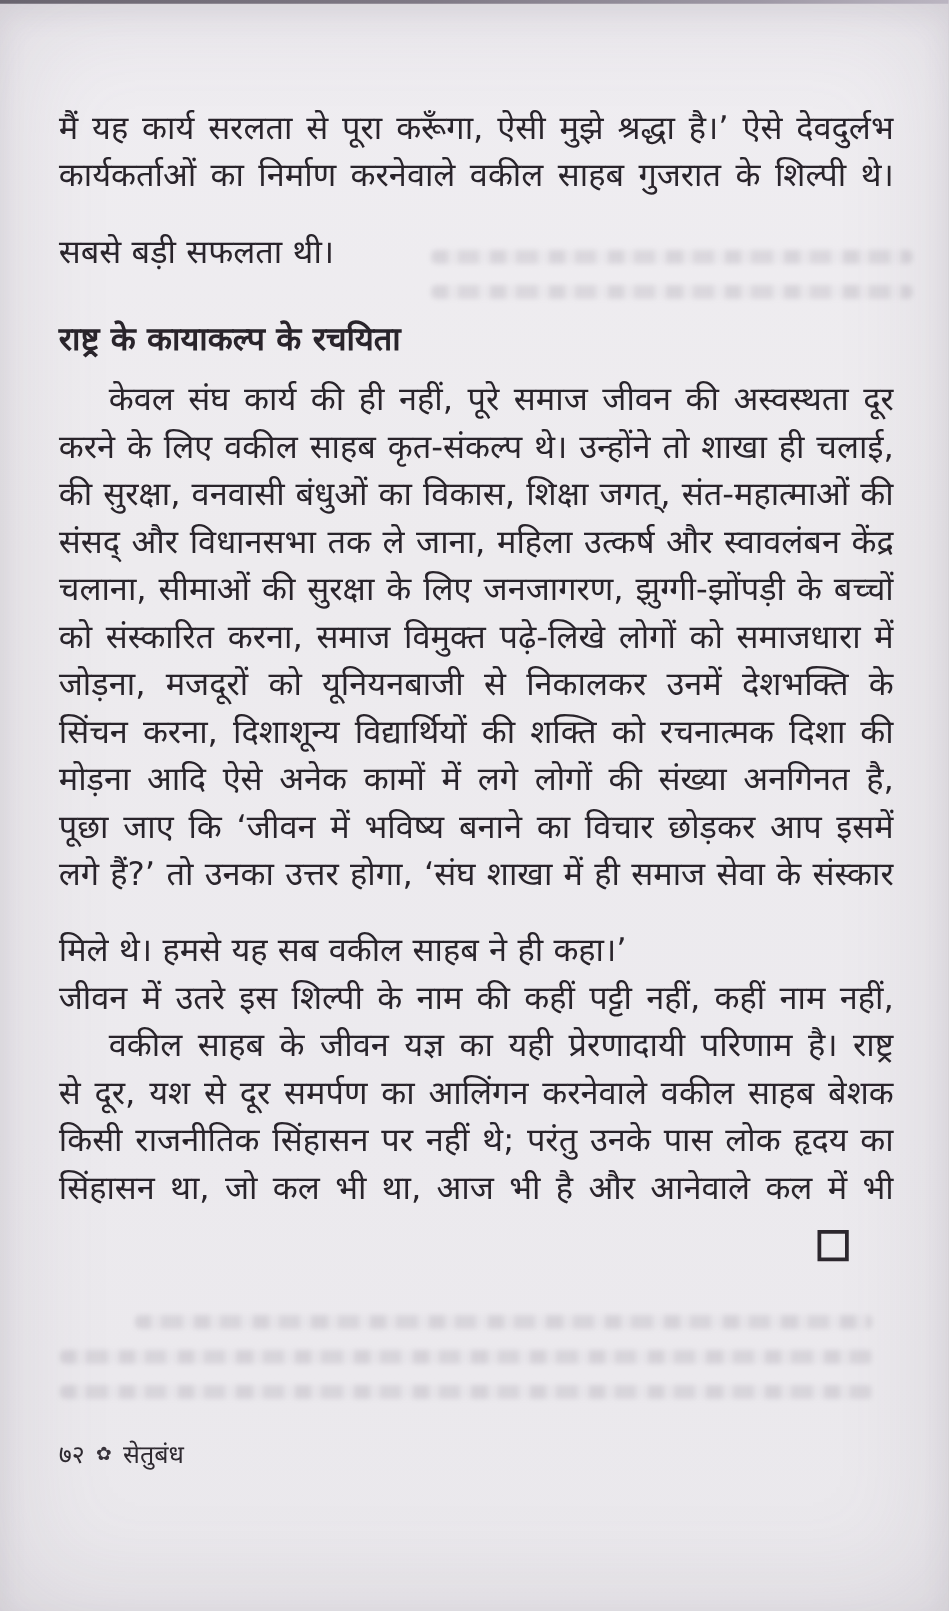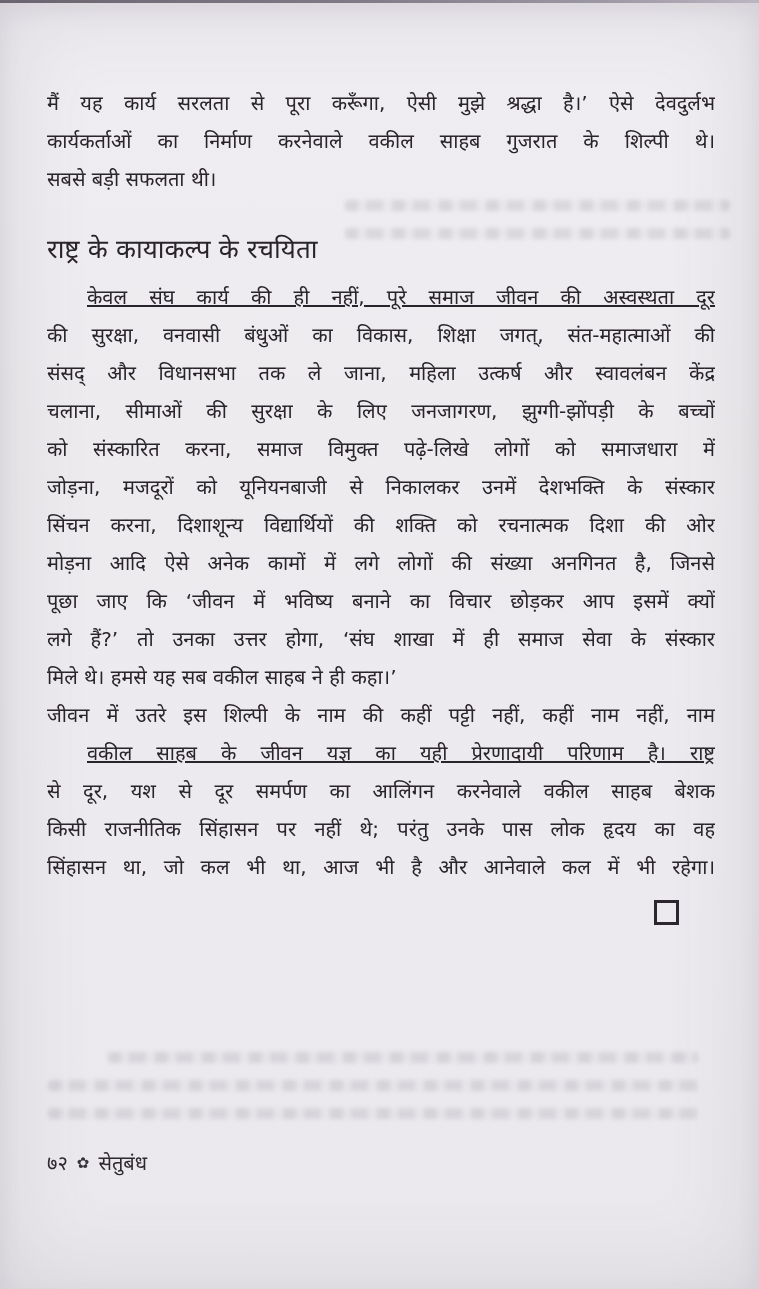--- a/index.html
+++ b/index.html
@@ -28,35 +28,35 @@
   .content {
     position: absolute;
     top: 84px;
     left: 47px;
     width: 668px;
   }
   .para { margin: 0; }
   .line {
     height: 38px;
     line-height: 38px;
-    font-size: 20px;
+    font-size: 26px;
     overflow: hidden;
     text-align: justify;
     text-align-last: justify;
     white-space: normal;
     letter-spacing: 0px;
   }
-  .line.indent { text-indent: 40px; text-decoration: underline; }
-  .line.last-left { text-align-last: left; }
+  .line.indent { text-indent: 40px; }
+  .line.last-left { text-align-last: left; margin-top: 23px; }
   .section-heading {
     margin: 34px 0 12px 0;
     height: 34px;
     line-height: 34px;
     font-size: 26px;
-    font-weight: normal;
+    font-weight: bold;
   }
   .marker-row {
     margin-top: 14px;
     height: 24px;
     display: flex;
     justify-content: flex-end;
   }
   .end-marker {
     width: 19px;
     height: 19px;
@@ -119,20 +119,21 @@
     <div class="para">
         <div class="line">मैं यह कार्य सरलता से पूरा करूँगा, ऐसी मुझे श्रद्धा है।’ ऐसे देवदुर्लभ</div>
         <div class="line">कार्यकर्ताओं का निर्माण करनेवाले वकील साहब गुजरात के शिल्पी थे।</div>
         <div class="line last-left">सबसे बड़ी सफलता थी।</div>
       </div>
 
     <h2 class="section-heading">राष्ट्र के कायाकल्प के रचयिता</h2>
 
     <div class="para">
         <div class="line indent">केवल संघ कार्य की ही नहीं, पूरे समाज जीवन की अस्वस्थता दूर</div>
+        <div class="line">करने के लिए वकील साहब कृत-संकल्प थे। उन्होंने तो शाखा ही चलाई,</div>
         <div class="line">की सुरक्षा, वनवासी बंधुओं का विकास, शिक्षा जगत्, संत-महात्माओं की</div>
         <div class="line">संसद् और विधानसभा तक ले जाना, महिला उत्कर्ष और स्वावलंबन केंद्र</div>
         <div class="line">चलाना, सीमाओं की सुरक्षा के लिए जनजागरण, झुग्गी-झोंपड़ी के बच्चों</div>
         <div class="line">को संस्कारित करना, समाज विमुक्त पढ़े-लिखे लोगों को समाजधारा में</div>
         <div class="line">जोड़ना, मजदूरों को यूनियनबाजी से निकालकर उनमें देशभक्ति के संस्कार</div>
         <div class="line">सिंचन करना, दिशाशून्य विद्यार्थियों की शक्ति को रचनात्मक दिशा की ओर</div>
         <div class="line">मोड़ना आदि ऐसे अनेक कामों में लगे लोगों की संख्या अनगिनत है, जिनसे</div>
         <div class="line">पूछा जाए कि ‘जीवन में भविष्य बनाने का विचार छोड़कर आप इसमें क्यों</div>
         <div class="line">लगे हैं?’ तो उनका उत्तर होगा, ‘संघ शाखा में ही समाज सेवा के संस्कार</div>
         <div class="line last-left">मिले थे। हमसे यह सब वकील साहब ने ही कहा।’</div>

